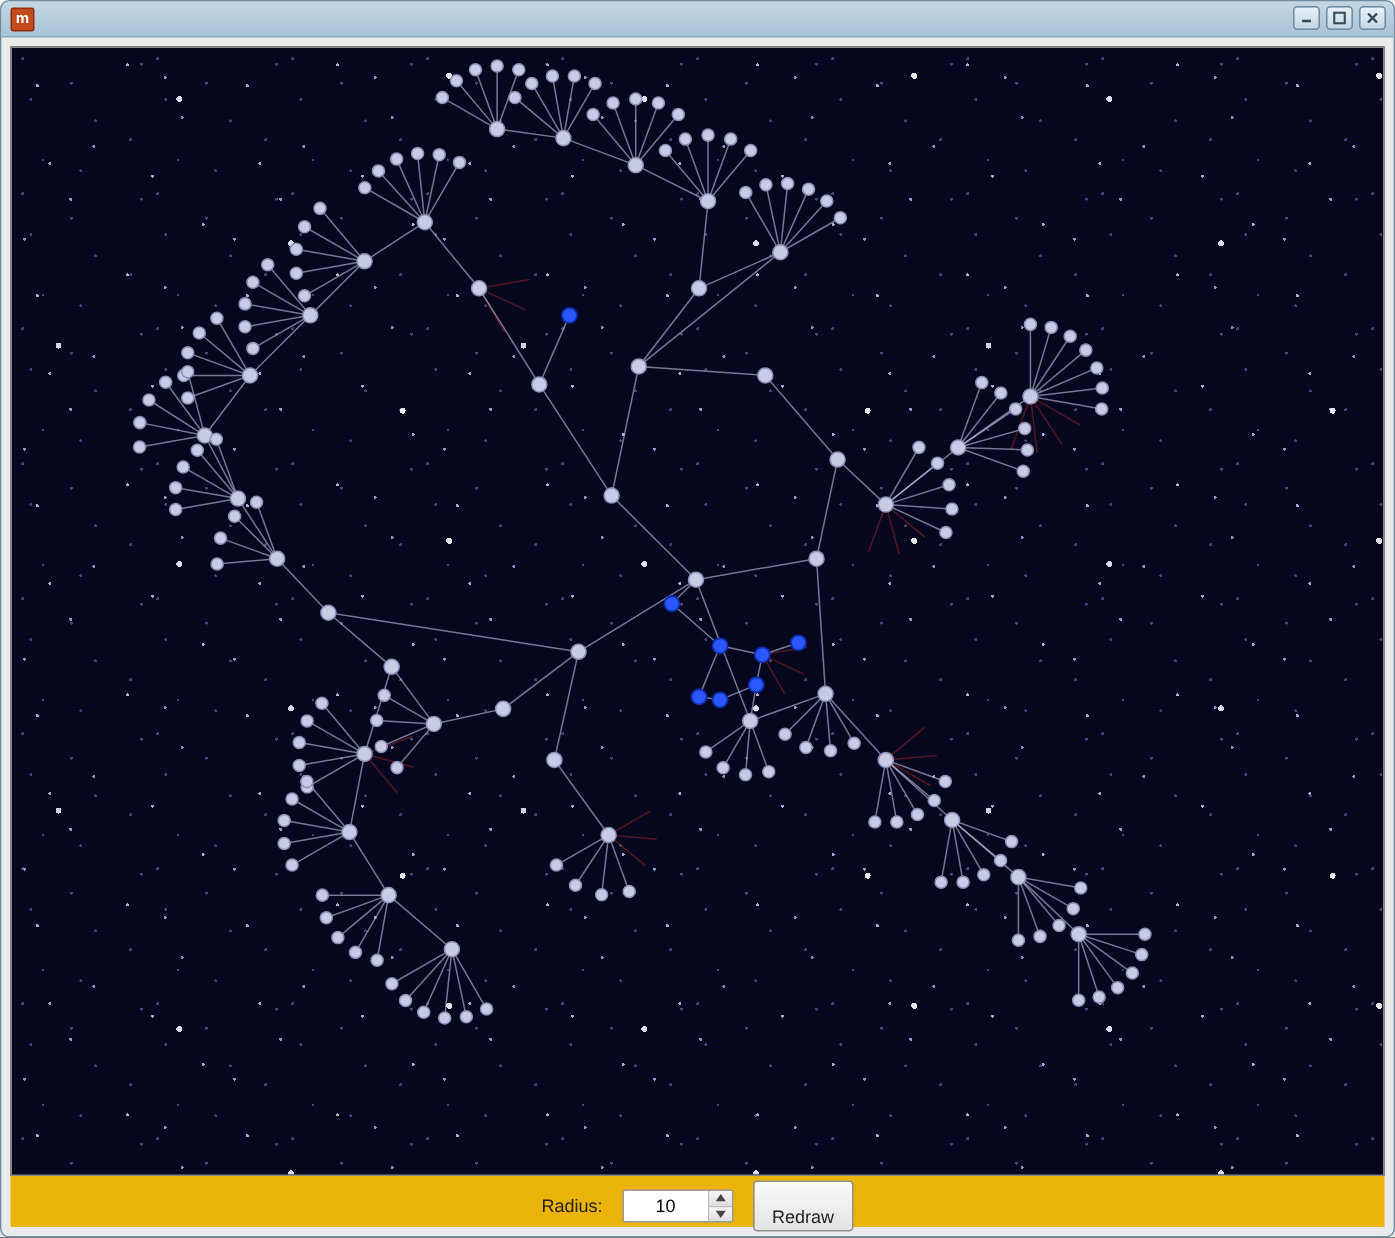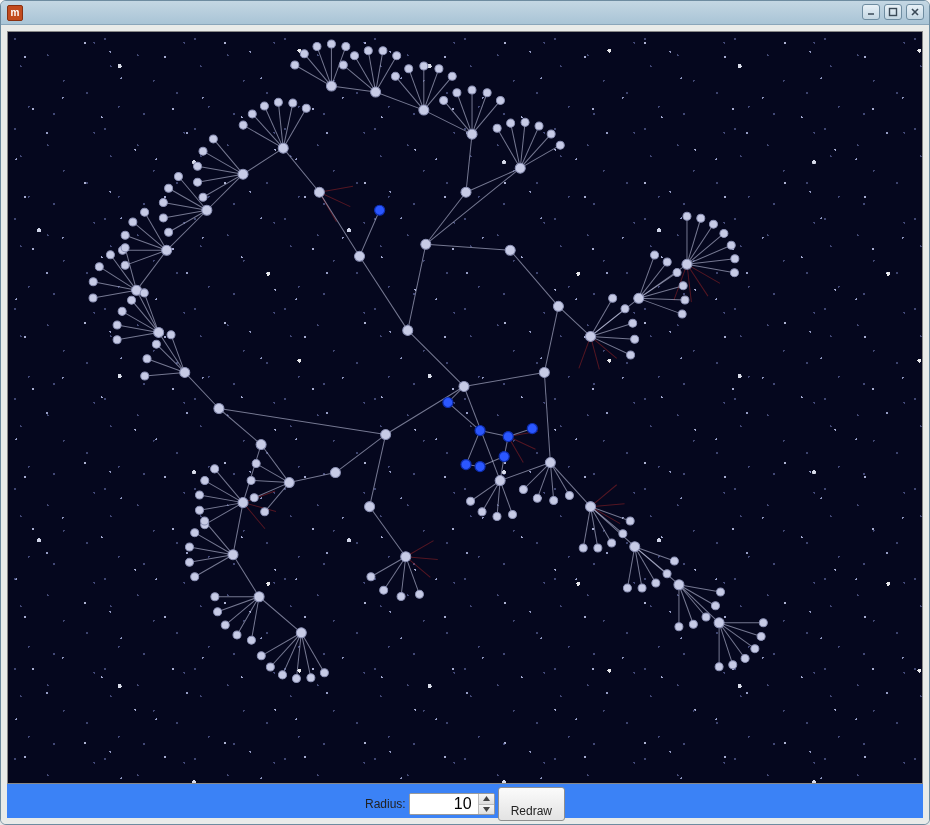--- a/index.html
+++ b/index.html
@@ -139,43 +139,43 @@
   .edge { stroke: rgba(210,214,240,0.55); stroke-width: 1; }
   .edge-red { stroke: rgba(180,40,40,0.45); stroke-width: 1; }
   .node { fill: #c7cbe6; stroke: #8b90b4; stroke-width: 1; }
   .node-blue { fill: #2b57ff; stroke: #0f2fb0; stroke-width: 1.2; }
 
   .toolbar {
     height: 34px;
     display: flex;
     align-items: center;
     justify-content: center;
-    gap: 3px;
-    background: #3b82f6;
+    gap: 13px;
+    background: #eab308;
     padding-top: 6px;
   }
   .toolbar label {
     color: #222;
     font-size: 12px;
   }
   .spinner {
     display: inline-flex;
     align-items: stretch;
     border: 1px solid #9a9a9a;
     background: #fff;
     height: 22px;
     border-radius: 2px;
     overflow: hidden;
   }
   .spinner input {
     border: none;
-    width: 68px;
-    text-align: right;
+    width: 56px;
+    text-align: center;
     padding: 0 6px;
-    font-size: 16px;
+    font-size: 12px;
     background: #fff;
     outline: none;
   }
   .spinner .steppers {
     width: 16px;
     display: flex;
     flex-direction: column;
     border-left: 1px solid #bcbcbc;
   }
   .spinner .step {

